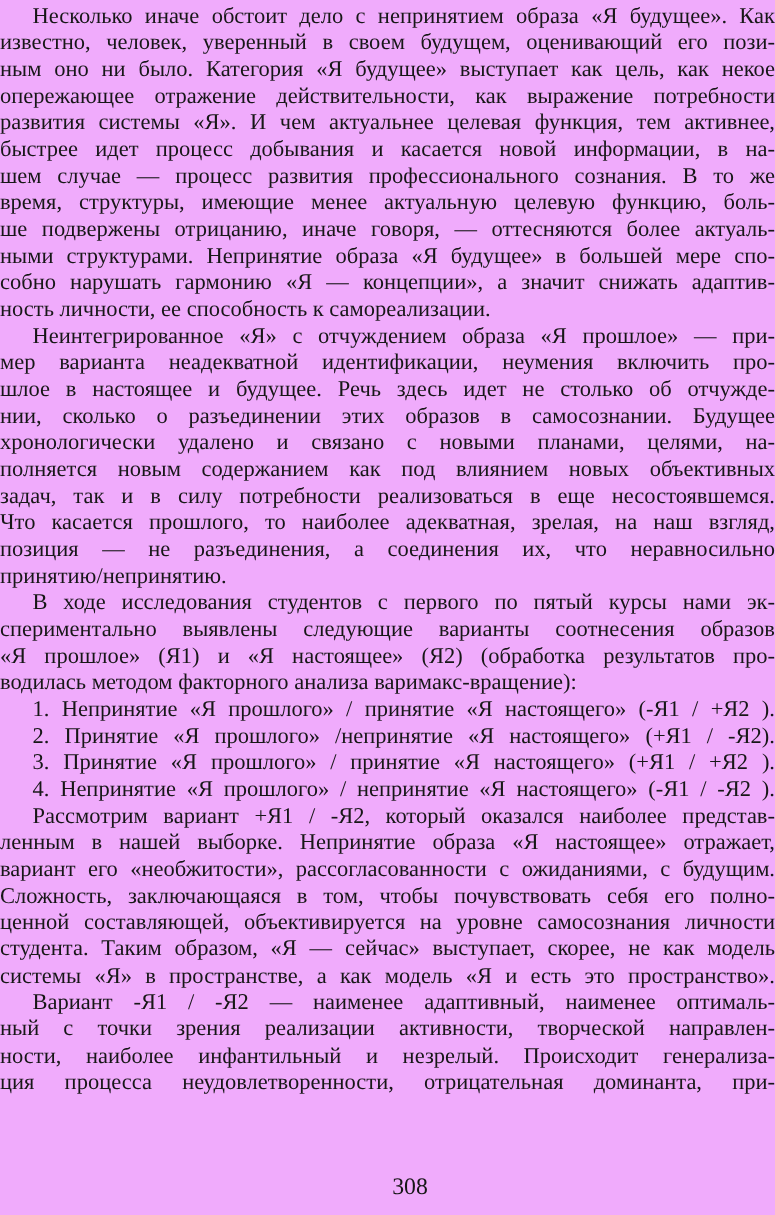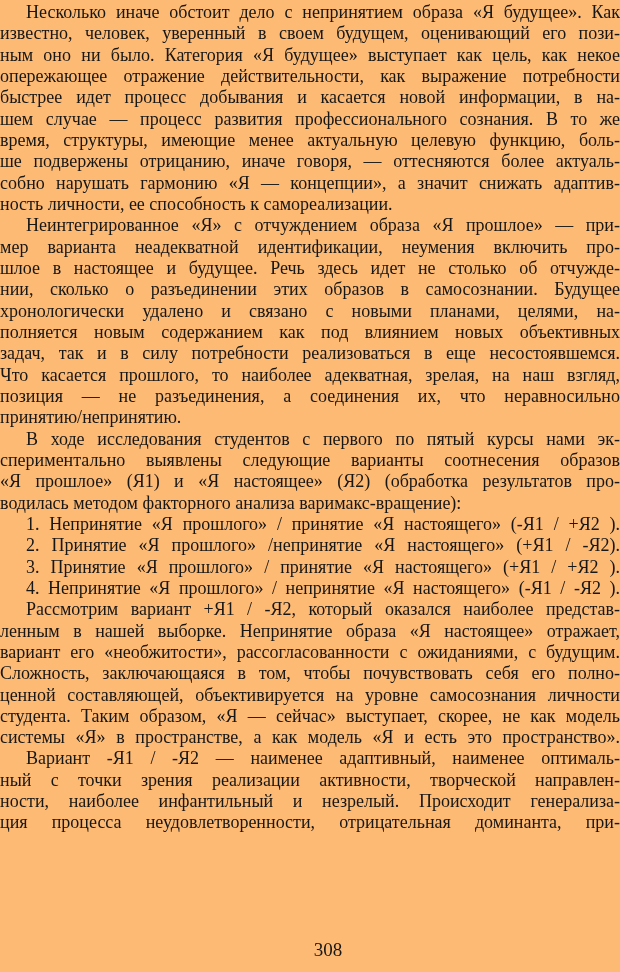--- a/index.html
+++ b/index.html
@@ -11,21 +11,21 @@
     height: 972px;
     background: #fdfdfd;
     overflow: hidden;
   }
   .page {
     position: relative;
     width: 620px;
     height: 972px;
     font-family: "Liberation Serif", "DejaVu Serif", serif;
     color: #171717;
-    background: #fdba74;
+    background: #f0abfc;
   }
   .text-block {
     position: absolute;
     top: 2px;
     left: 0;
     width: 620px;
   }
   .para {
     margin: 0;
     padding: 0;
@@ -60,24 +60,26 @@
 </head>
 <body>
 
 <div class="page">
   <div class="text-block" id="text-block">
       <div class="para">
         <div class="line indent">Несколько иначе обстоит дело с непринятием образа «Я будущее». Как</div>
         <div class="line">известно, человек, уверенный в своем будущем, оценивающий его пози-</div>
         <div class="line">ным оно ни было. Категория «Я будущее» выступает как цель, как некое</div>
         <div class="line">опережающее отражение действительности, как выражение потребности</div>
+        <div class="line">развития системы «Я». И чем актуальнее целевая функция, тем активнее,</div>
         <div class="line">быстрее идет процесс добывания и касается новой информации, в на-</div>
         <div class="line">шем случае — процесс развития профессионального сознания. В то же</div>
         <div class="line">время, структуры, имеющие менее актуальную целевую функцию, боль-</div>
         <div class="line">ше подвержены отрицанию, иначе говоря, — оттесняются более актуаль-</div>
+        <div class="line">ными структурами. Непринятие образа «Я будущее» в большей мере спо-</div>
         <div class="line">собно нарушать гармонию «Я — концепции», а значит снижать адаптив-</div>
         <div class="line no-just">ность личности, ее способность к самореализации.</div>
       </div>
       <div class="para">
         <div class="line indent">Неинтегрированное «Я» с отчуждением образа «Я прошлое» — при-</div>
         <div class="line">мер варианта неадекватной идентификации, неумения включить про-</div>
         <div class="line">шлое в настоящее и будущее. Речь здесь идет не столько об отчужде-</div>
         <div class="line">нии, сколько о разъединении этих образов в самосознании. Будущее</div>
         <div class="line">хронологически удалено и связано с новыми планами, целями, на-</div>
         <div class="line">полняется новым содержанием как под влиянием новых объективных</div>

